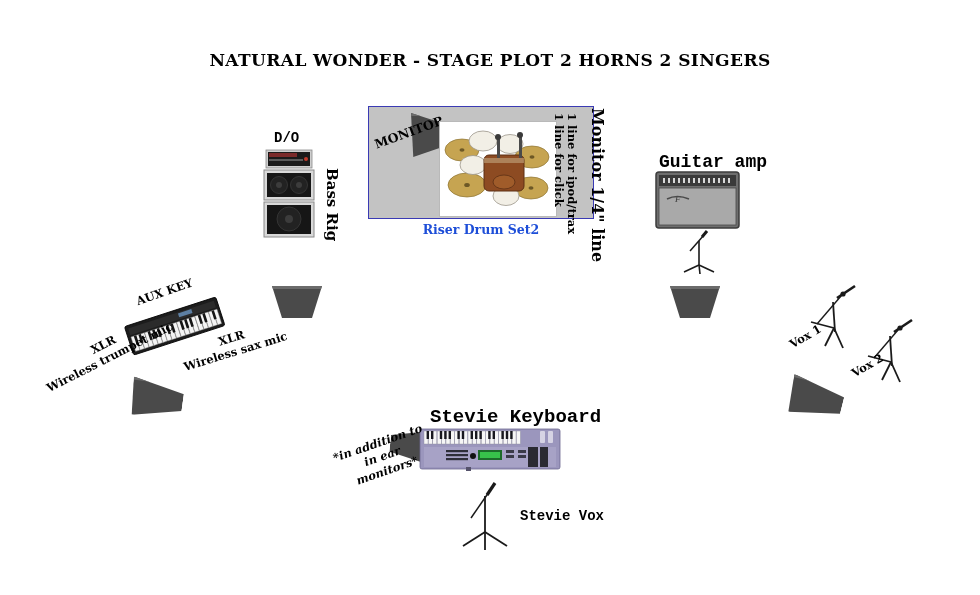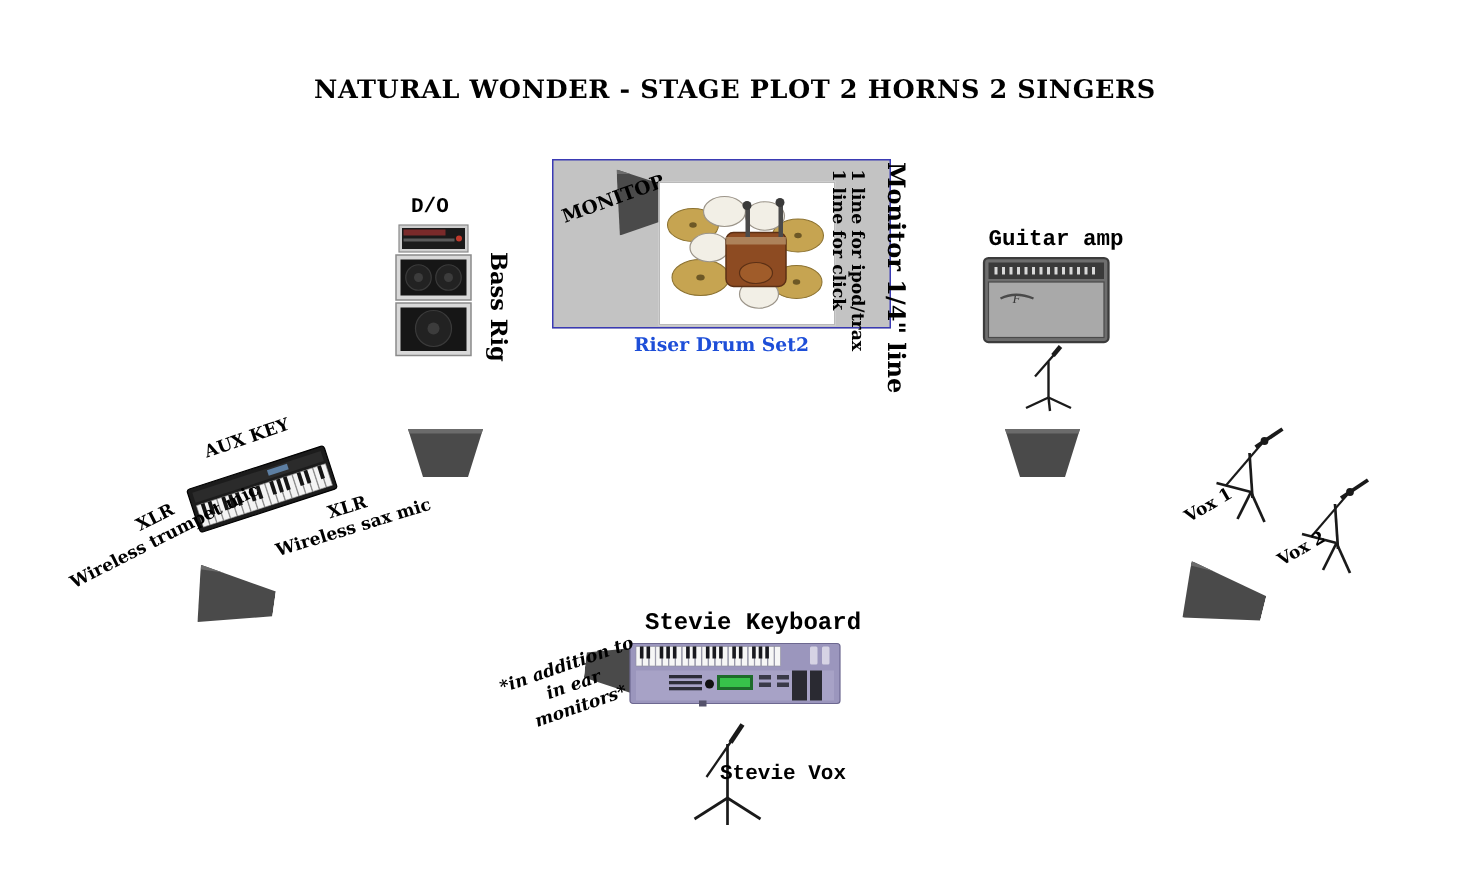--- a/index.html
+++ b/index.html
@@ -137,21 +137,21 @@
     font-weight: bold;
     font-size: 15px;
     color: #000000;
     white-space: nowrap;
   }
 
   
   #guitar-amp-label {
     left: 659px;
     top: 120px;
-    font-size: 15px;
+    font-size: 18px;
   }
   #guitar-amp-img {
     position: absolute;
     left: 655px;
     top: 139px;
     width: 85px;
     height: 58px;
   }
 
   
@@ -168,31 +168,31 @@
     left: 139px;
     top: 262px;
     font-size: 11.5px;
     transform: rotate(-19deg);
     transform-origin: left bottom;
   }
 
   #stevie-kb-label {
     left: 430px;
     top: 375px;
-    font-size: 16px;
+    font-size: 19px;
   }
   #stevie-kb-img {
     position: absolute;
     left: 420px;
     top: 397px;
     width: 140px;
     height: 42px;
   }
   #stevie-vox-label {
-    left: 480px;
+    left: 520px;
     top: 477px;
     font-size: 14px;
   }
 
   
   .rot-lbl {
     position: absolute;
     font-family: "DejaVu Serif", serif;
     font-weight: bold;
     color: #000000;

